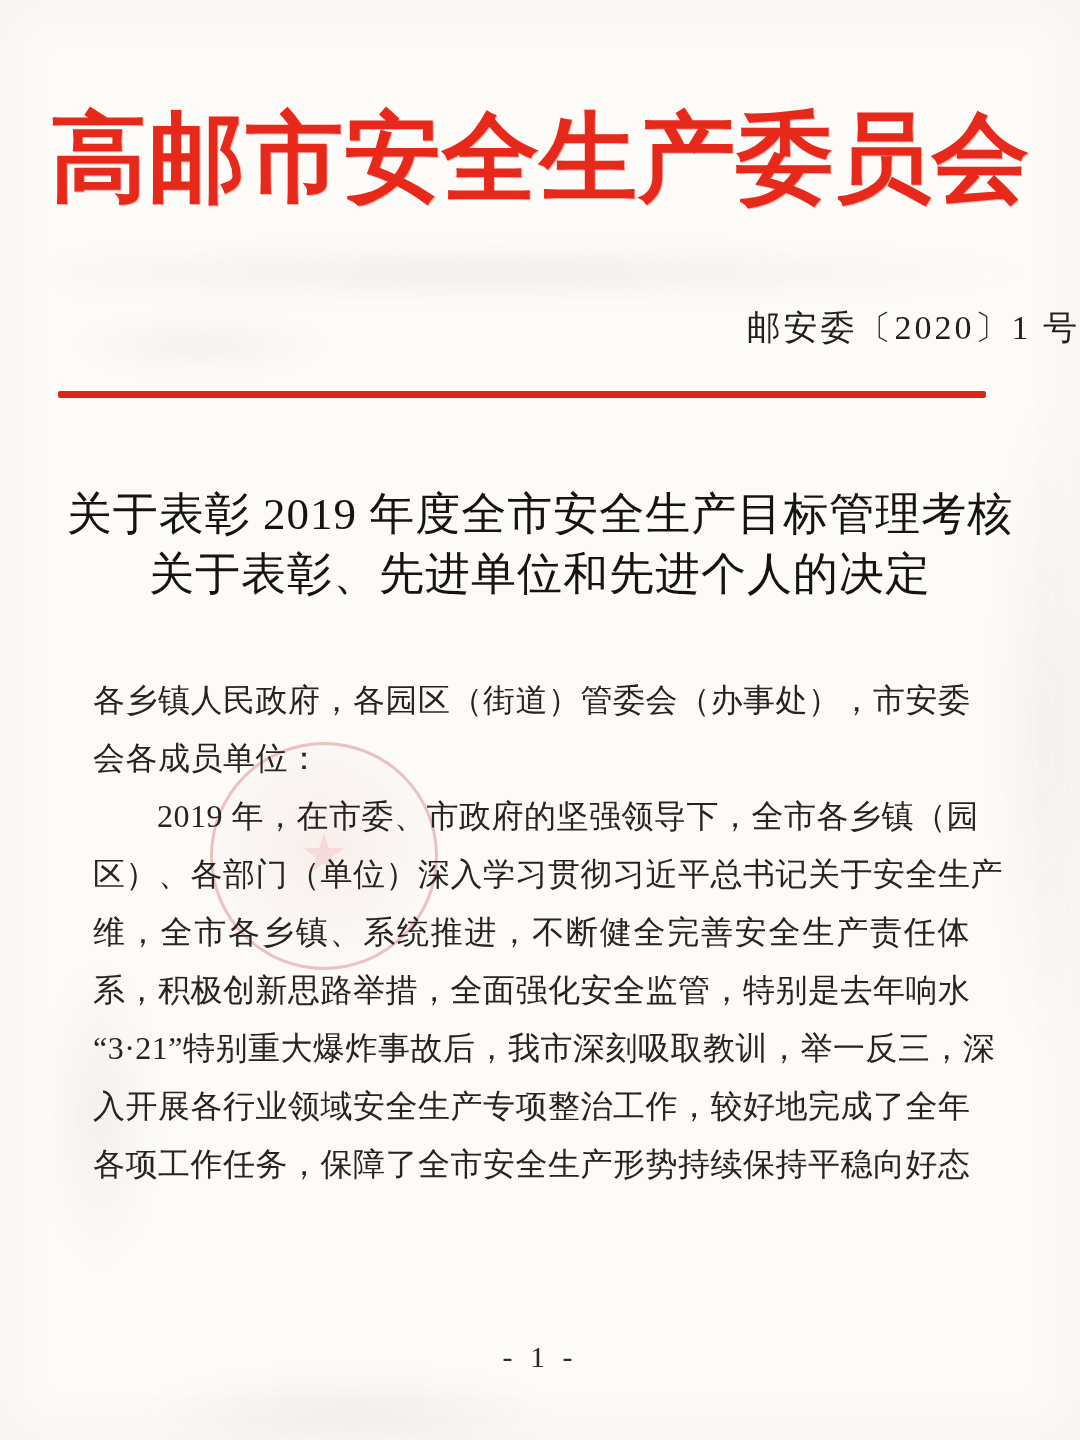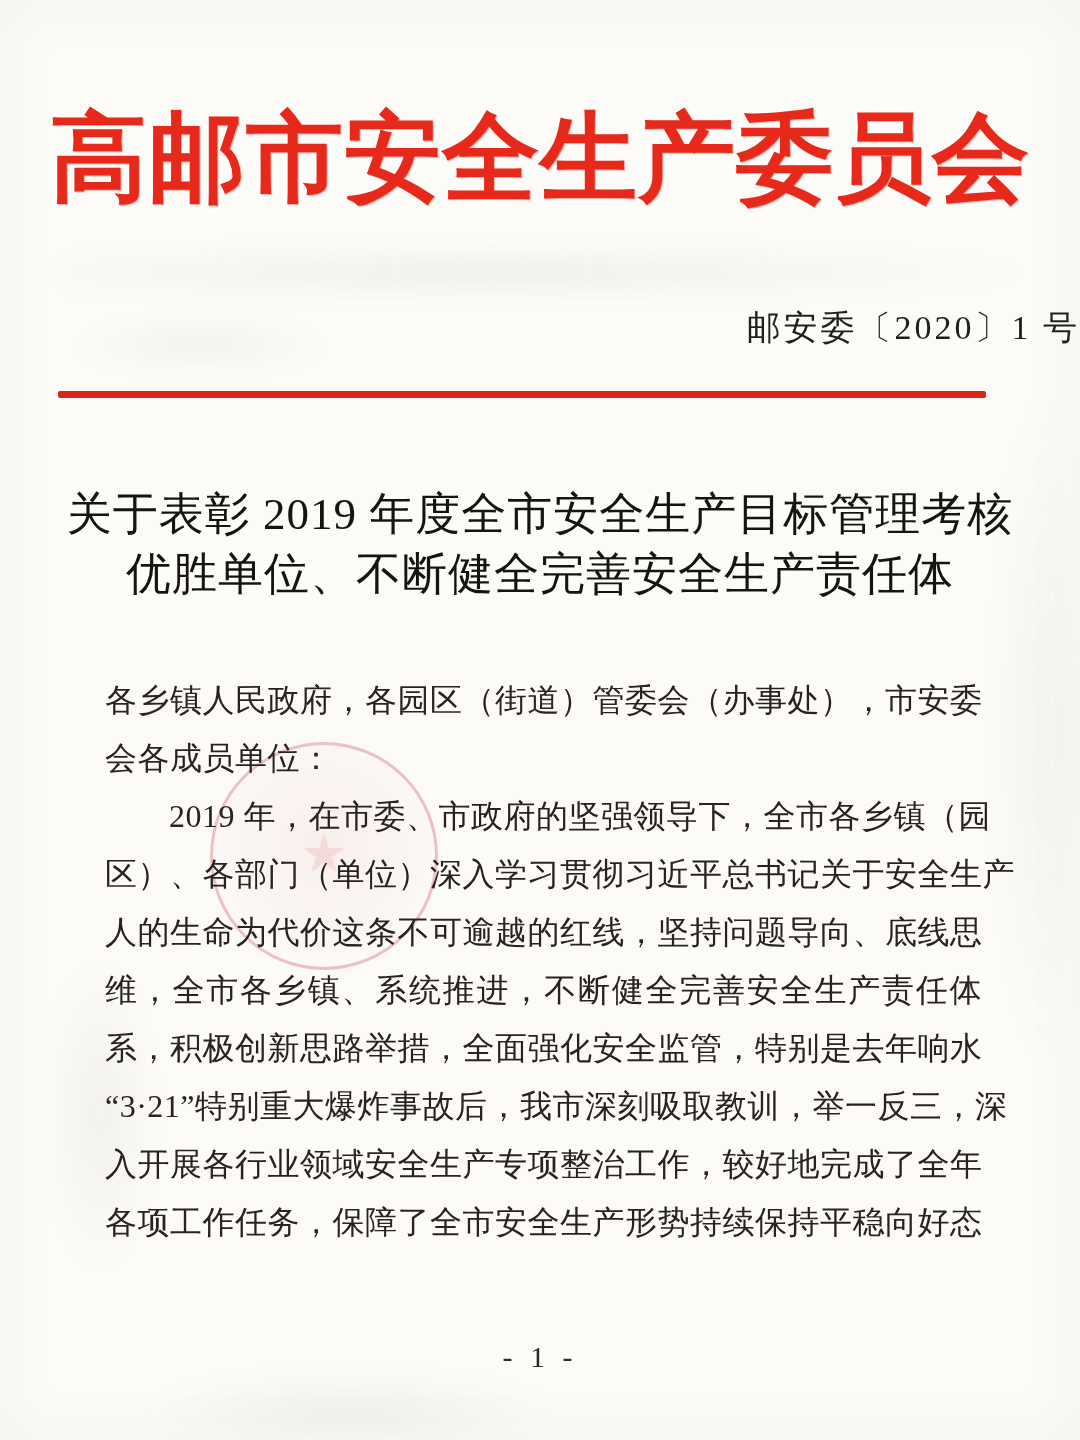--- a/index.html
+++ b/index.html
@@ -90,21 +90,20 @@
   }
   .doc-title .t-line { display: block; white-space: nowrap; }
 
   .body-block {
     position: absolute;
     top: 671px; left: 93px;
     width: 877px;
     font-size: 32px;
     color: #272420;
     letter-spacing: 0.5px;
-    margin-left: 12px;
   }
   .body-line {
     height: 58px;
     line-height: 58px;
     white-space: nowrap;
     overflow: visible;
   }
   .body-line.justify {
     text-align: justify;
     text-align-last: justify;
@@ -154,31 +153,30 @@
   <div class="artifact a5"></div>
 
   <div class="org-title">高邮市安全生产委员会</div>
 
   <div class="doc-number">邮安委〔2020〕1 号</div>
 
   <div class="red-divider"></div>
 
   <h1 class="doc-title">
     <span class="t-line">关于表彰 2019 年度全市安全生产目标管理考核</span>
-    <span class="t-line">优胜单位、不断健全完善安全生产责任体</span>
+    <span class="t-line">关于表彰、先进单位和先进个人的决定</span>
   </h1>
 
   <div class="seal"></div>
 
   <div class="body-block">
     <div class="body-line justify">各乡镇人民政府，各园区（街道）管委会（办事处），市安委</div>
     <div class="body-line">会各成员单位：</div>
     <div class="body-line justify indent">2019 年，在市委、市政府的坚强领导下，全市各乡镇（园</div>
     <div class="body-line justify">区）、各部门（单位）深入学习贯彻习近平总书记关于安全生产</div>
-    <div class="body-line justify">人的生命为代价这条不可逾越的红线，坚持问题导向、底线思</div>
     <div class="body-line justify">维，全市各乡镇、系统推进，不断健全完善安全生产责任体</div>
     <div class="body-line justify">系，积极创新思路举措，全面强化安全监管，特别是去年响水</div>
     <div class="body-line justify">“3·21”特别重大爆炸事故后，我市深刻吸取教训，举一反三，深</div>
     <div class="body-line justify">入开展各行业领域安全生产专项整治工作，较好地完成了全年</div>
     <div class="body-line justify">各项工作任务，保障了全市安全生产形势持续保持平稳向好态</div>
   </div>
 
   <div class="page-footer">- 1 -</div>
 
 </div>

